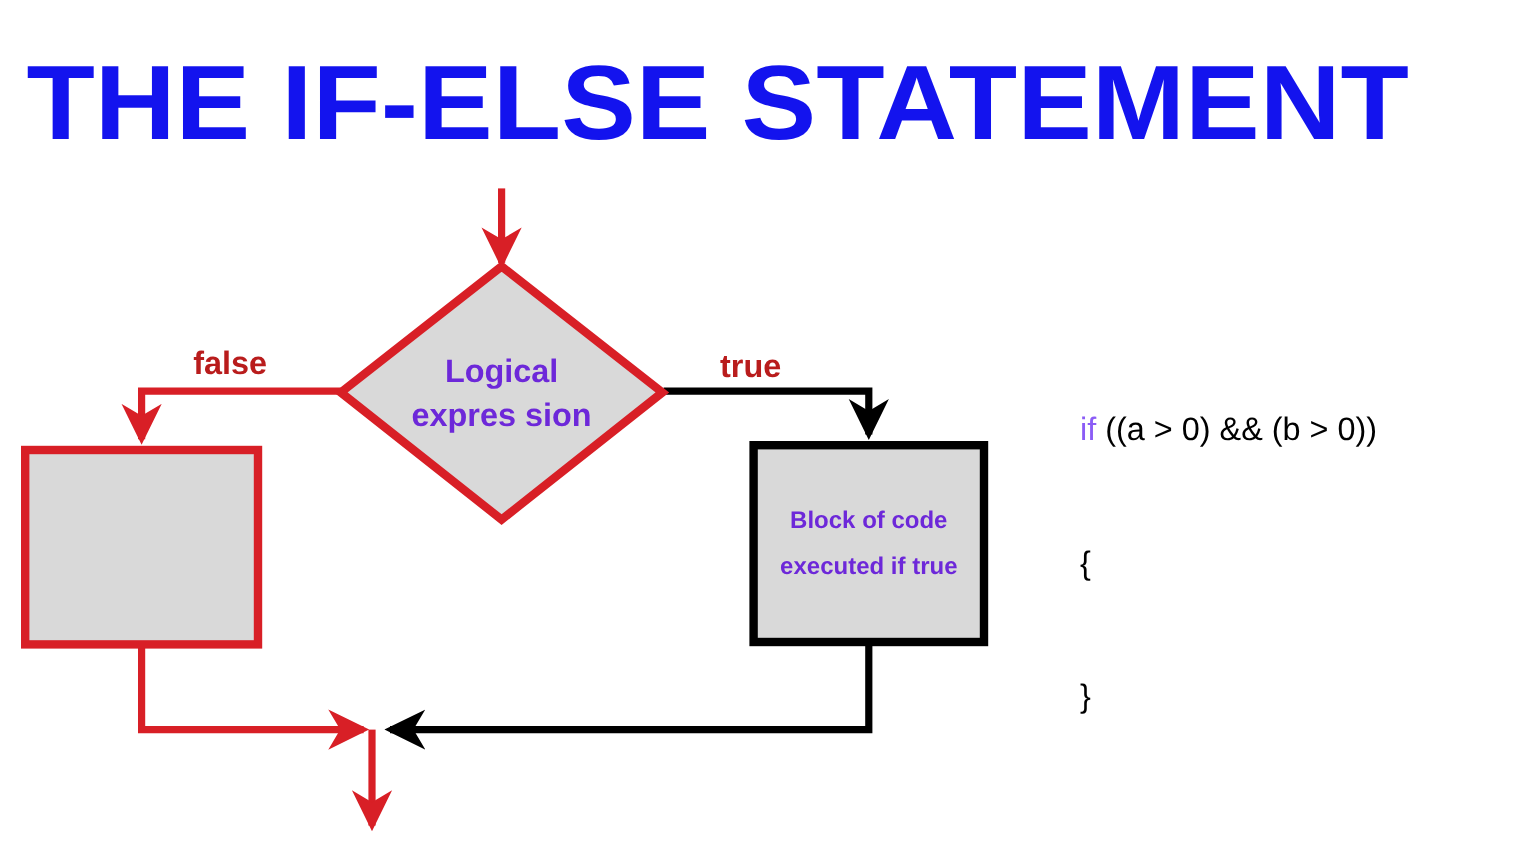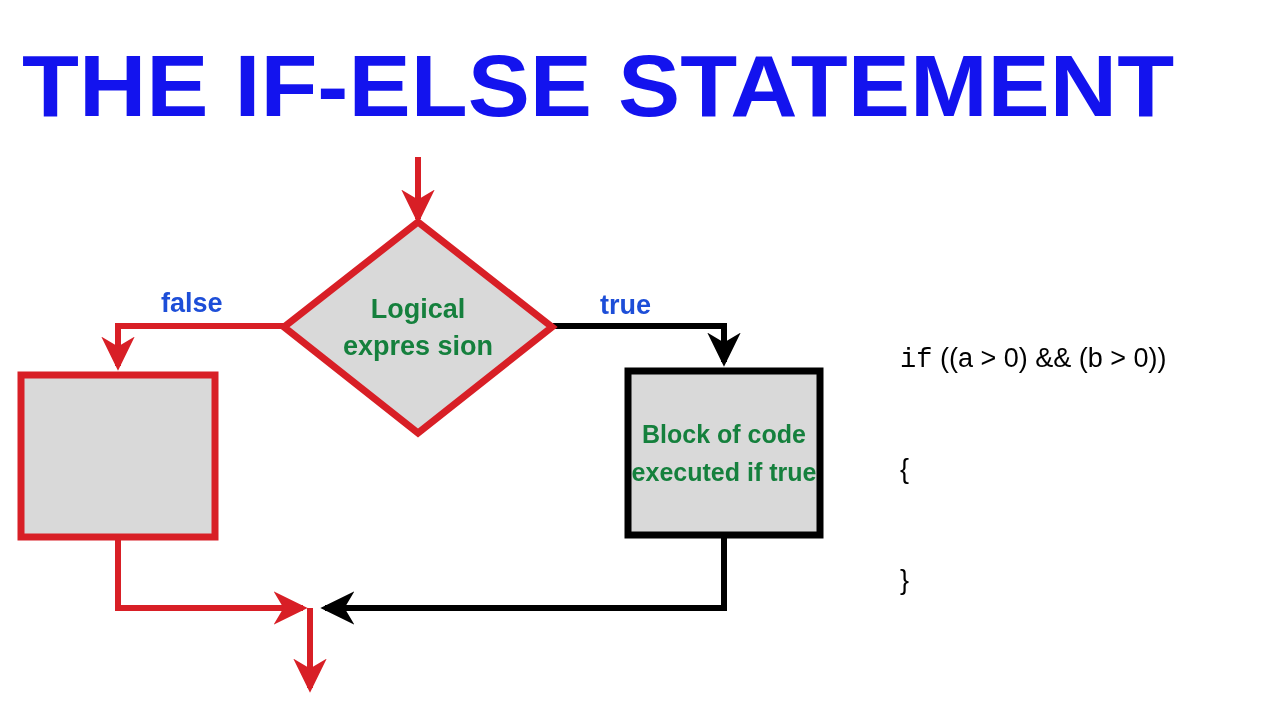--- a/index.html
+++ b/index.html
@@ -45,21 +45,21 @@
     width: 1280px;
     height: 720px;
   }
   
   .node-text {
     position: absolute;
     display: flex;
     align-items: center;
     justify-content: center;
     text-align: center;
-    color: #15803d;
+    color: #6d28d9;
     font-family: "Liberation Sans", sans-serif;
     font-weight: bold;
     pointer-events: none;
   }
   #diamond-text {
     left: 330px;
     top: 268px;
     width: 176px;
     height: 120px;
     font-size: 27px;
@@ -71,27 +71,27 @@
     width: 188px;
     height: 156px;
     font-size: 25px;
     line-height: 38px;
   }
   #true-box-text {
     left: 631px;
     top: 374px;
     width: 186px;
     height: 158px;
-    font-size: 25px;
+    font-size: 20px;
     line-height: 38px;
     justify-content: center;
   }
   .edge-label {
     position: absolute;
-    color: #1d4ed8;
+    color: #b91c1c;
     font-family: "Liberation Sans", sans-serif;
     font-weight: bold;
     font-size: 27px;
     white-space: nowrap;
   }
   #label-false { left: 161px; top: 288px; }
   #label-true  { left: 600px; top: 290px; }
 
   
   #code {
@@ -99,21 +99,21 @@
     left: 900px;
     top: 266px;
     width: 350px;
     font-family: "Liberation Sans", sans-serif;
     font-size: 27px;
     line-height: 37px;
     color: #000000;
     white-space: pre;
   }
   .code-line { height: 37px; }
-  .kw { color: #000000; font-family: Liberation Mono, monospace; }
+  .kw { color: #8b5cf6; }
   .indent { display: inline-block; width: 28px; }
 </style>
 </head>
 <body>
 
 <div id="stage">
 
   <div id="title">THE IF-ELSE STATEMENT</div>
 
   <svg id="flow" viewBox="0 0 1280 720" width="1280" height="720" xmlns="http://www.w3.org/2000/svg">

